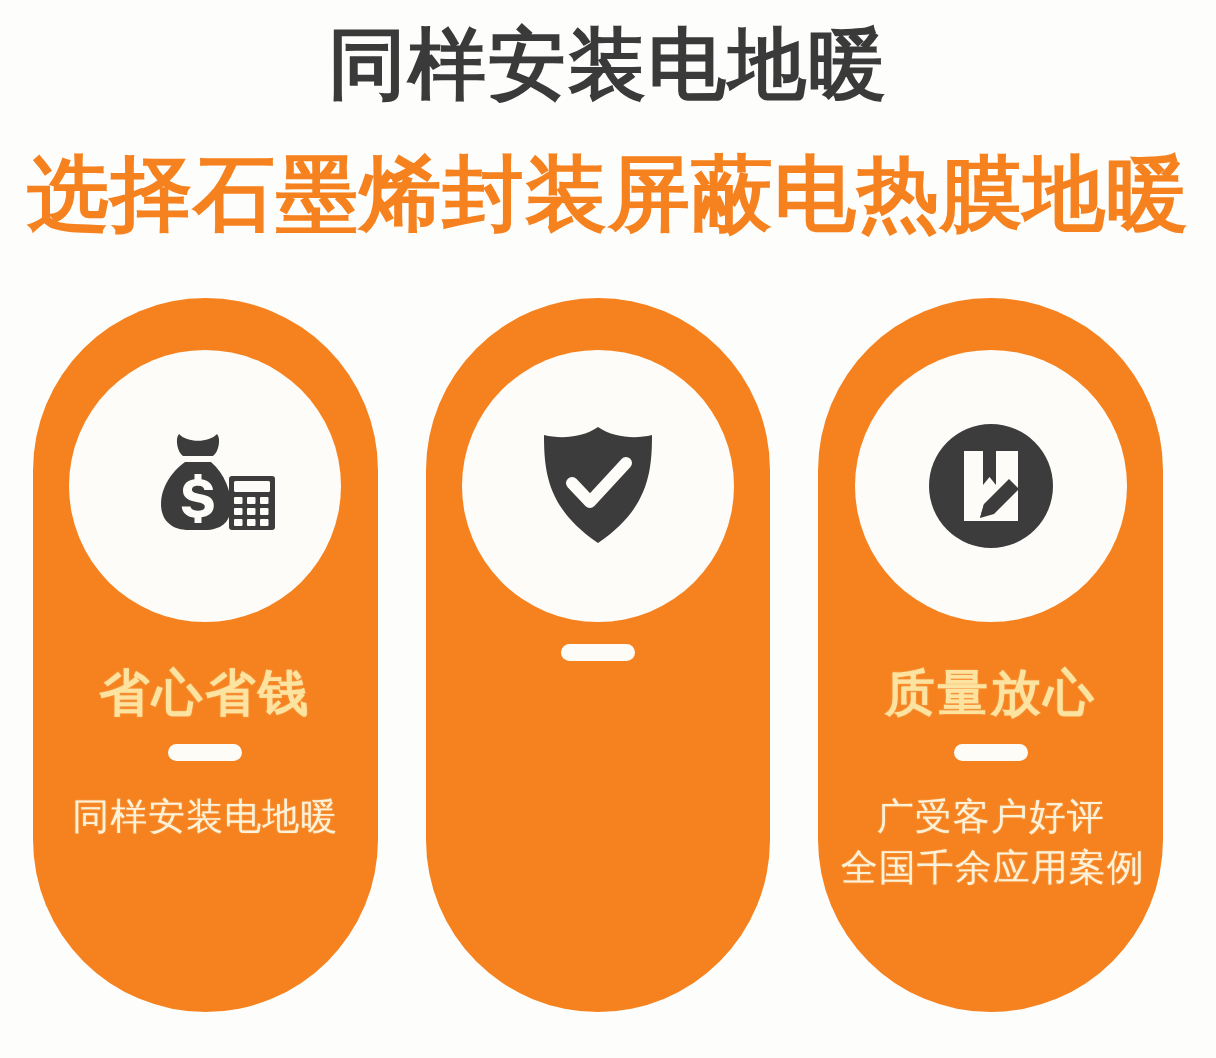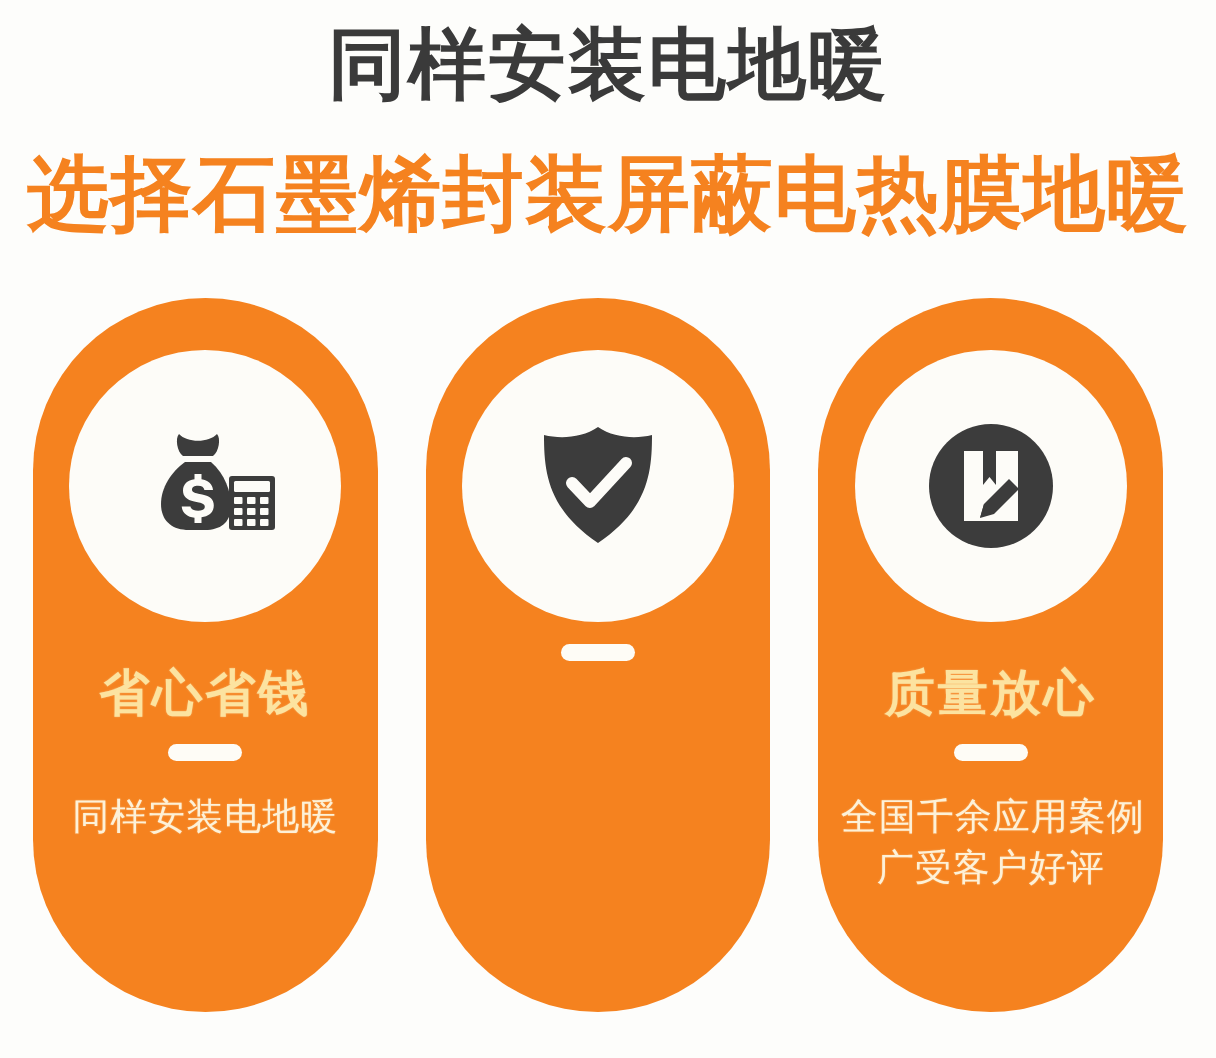--- a/index.html
+++ b/index.html
@@ -210,19 +210,19 @@
 
             <path d="M82 57 L92 67 L67 92 L53 96 L57 82 Z" fill="#3c3c3c"></path>
 
             <path d="M53 96 L57 82 L62 87 Z" fill="#3c3c3c"></path>
           </svg>
         </span>
       </div>
       <div class="card-title">质量放心</div>
       <div class="card-divider"></div>
       <div class="card-body">
+        <span class="card-body-line">广受客户好评</span>
         <span class="card-body-line">全国千余应用案例</span>
-        <span class="card-body-line">广受客户好评</span>
       </div>
     </div>
 
   </div>
 </div>
 
 </body></html>

